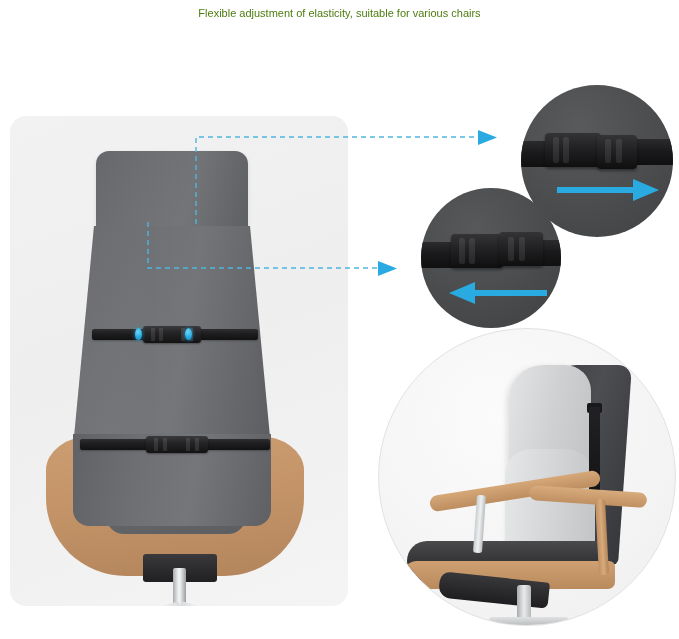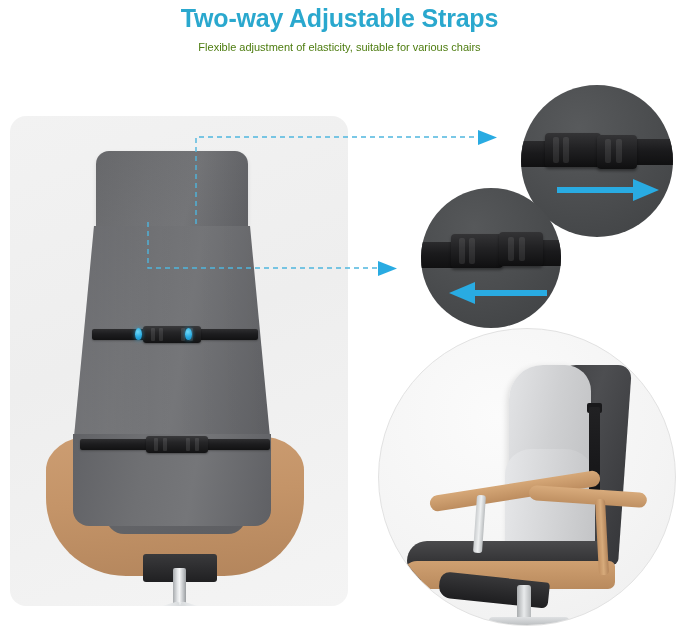--- a/index.html
+++ b/index.html
@@ -329,21 +329,20 @@
     left: 110px; top: 288px;
     width: 80px; height: 9px;
     background: linear-gradient(to bottom, #dfe1e3, #b9bcbe);
     border-radius: 4px;
   }
 </style>
 </head>
 <body>
 
 <div id="header">
-  <h1 id="title">Two-way Adjustable Straps</h1>
   <p id="subtitle">Flexible adjustment of elasticity, suitable for various chairs</p>
 </div>
 
 <div id="left-panel">
   <div class="chair-wrap">
 
     <div class="headrest">
       <div class="headrest-shade"></div>
     </div>
 

